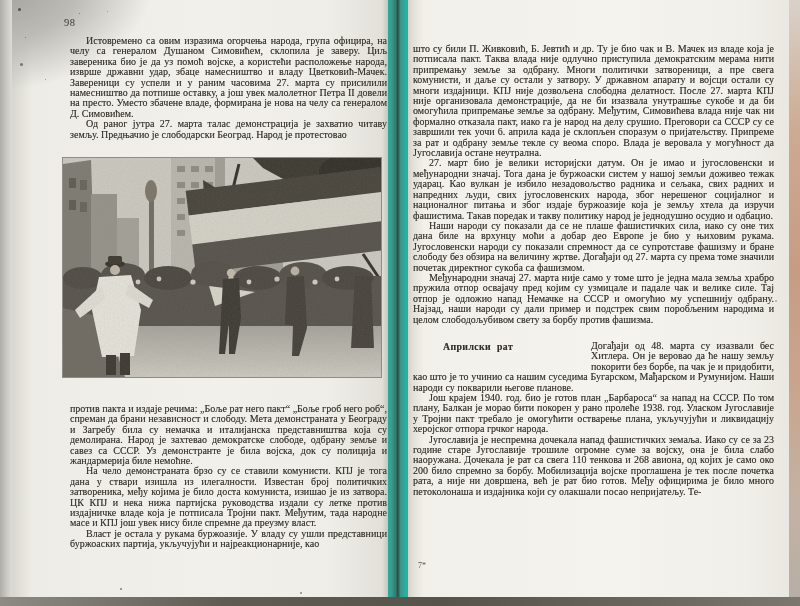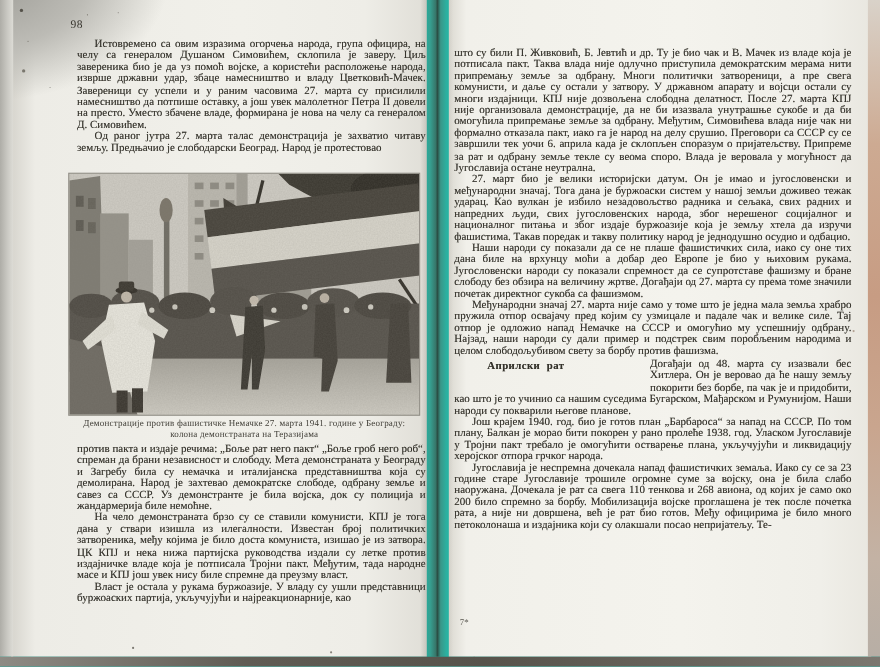--- a/index.html
+++ b/index.html
@@ -30,21 +30,21 @@
   .pageno{position:absolute;font-size:10.5px;letter-spacing:.5px;color:#3a3831;}
   .pn-left{left:64px;top:17px;}
   .pn-right{left:751px;top:19px;margin-left:48px;}
   .tb{position:absolute;text-align:justify;font-size:10px;line-height:10.4px;color:#36342d;
       text-shadow:0 0 .4px rgba(54,52,45,.55);}
   .tb p{margin:0;}
   .tb p.ind{text-indent:16px;}
   .tb-lefttop{left:70px;top:36px;width:317px;}
   .tb-leftbot{left:70px;top:404px;width:317px;}
   .tb-right{left:413px;top:44px;width:361px;}
-  .section{margin-top:2px;}
+  .section{margin-top:16px;}
   .section::after{content:"";display:block;clear:both;}
   .runhead{float:left;width:148px;padding:1px 0 0 30px;height:20px;font-weight:bold;
     font-size:9.8px;letter-spacing:.4px;word-spacing:3px;color:#33312a;}
   .caption{position:absolute;left:52px;top:380px;width:340px;text-align:center;
     font-size:8.2px;line-height:9.6px;color:#403e37;letter-spacing:.2px;}
   .sig{position:absolute;left:418px;top:561px;font-size:8px;color:#55534c;}
   
   .photo{position:absolute;left:63px;top:158px;width:318px;height:219px;margin:0;
     outline:1px solid #8f8c84;background:#c7c4bc;}
   .photo svg{display:block;}
@@ -158,24 +158,20 @@
       <path d="M36,119 L68,117 L78,152 L71,198 L39,199 L29,152 Z" fill="#e9e7de"></path>
       <path d="M38,128 L12,152 L17,160 L43,141 Z" fill="#e4e2d8"></path>
       <path d="M66,125 L90,142 L86,150 L62,137 Z" fill="#e1dfd5"></path>
       <rect x="43" y="197" width="10" height="20" fill="#3a362f"></rect>
       <rect x="57" y="195" width="10" height="22" fill="#3a362f"></rect>
 
       <rect width="318" height="219" filter="url(#grain)"></rect>
     </svg>
   </figure>
 
-  <div class="caption">
-    <div>Демонстрације против фашистичке Немачке 27. марта 1941. године у Београду:</div>
-    <div>колона демонстраната на Теразијама</div>
-  </div>
 
   <div class="tb tb-leftbot">
     <p>против пакта и издаје речима: „Боље рат него пакт“ „Боље гроб него роб“, спреман да брани независност и слободу. Мета демонстраната у Београду и Загребу била су немачка и италијанска представништва која су демолирана. Народ је захтевао демократске слободе, одбрану земље и савез са СССР. Уз демонстранте је била војска, док су полиција и жандармерија биле немоћне.</p>
     <p class="ind">На чело демонстраната брзо су се ставили комунисти. КПЈ је тога дана у ствари изишла из илегалности. Известан број политичких затвореника, међу којима је било доста комуниста, изишао је из затвора. ЦК КПЈ и нека нижа партијска руководства издали су летке против издајничке владе која је потписала Тројни пакт. Међутим, тада народне масе и КПЈ још увек нису биле спремне да преузму власт.</p>
     <p class="ind">Власт је остала у рукама буржоазије. У владу су ушли представници буржоаских партија, укључујући и најреакционарније, као</p>
   </div>
 
   <div class="tb tb-right">
     <p>што су били П. Живковић, Б. Јевтић и др. Ту је био чак и В. Мачек из владе која је потписала пакт. Таква влада није одлучно приступила демократским мерама нити припремању земље за одбрану. Многи политички затвореници, а пре свега комунисти, и даље су остали у затвору. У државном апарату и војсци остали су многи издајници. КПЈ није дозвољена слободна делатност. После 27. марта КПЈ није организовала демонстрације, да не би изазвала унутрашње сукобе и да би омогућила припремање земље за одбрану. Међутим, Симовићева влада није чак ни формално отказала пакт, иако га је народ на делу срушио. Преговори са СССР су се завршили тек уочи 6. априла када је склопљен споразум о пријатељству. Припреме за рат и одбрану земље текле су веома споро. Влада је веровала у могућност да Југославија остане неутрална.</p>
     <p class="ind">27. март био је велики историјски датум. Он је имао и југословенски и међународни значај. Тога дана је буржоаски систем у нашој земљи доживео тежак ударац. Као вулкан је избило незадовољство радника и сељака, свих радних и напредних људи, свих југословенских народа, због нерешеног социјалног и националног питања и због издаје буржоазије која је земљу хтела да изручи фашистима. Такав поредак и такву политику народ је једнодушно осудио и одбацио.</p>

